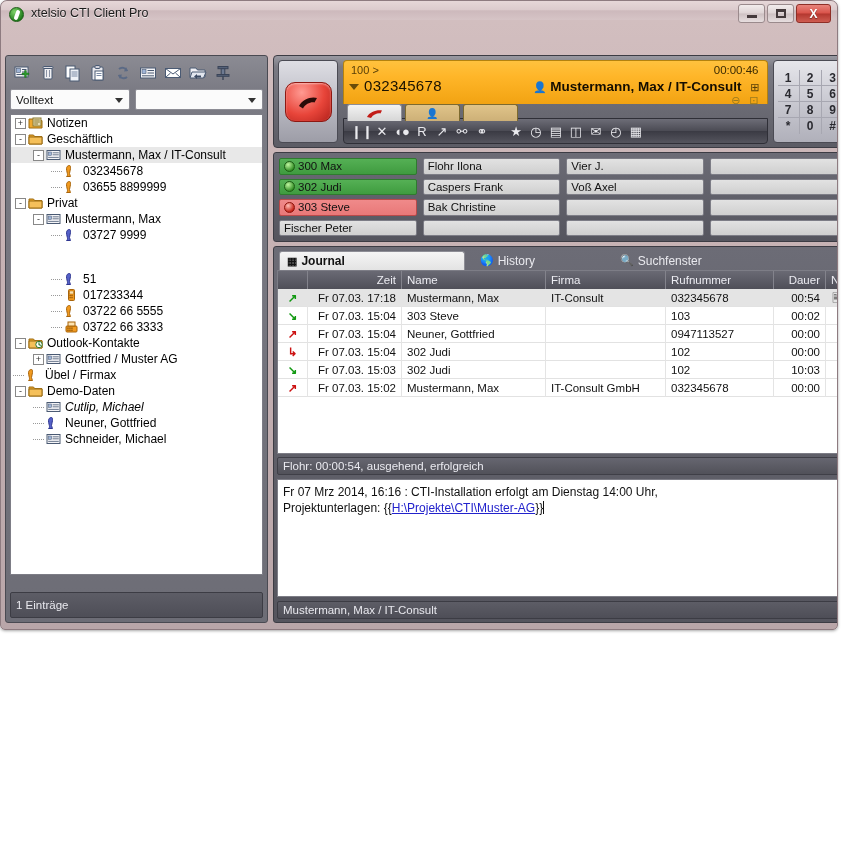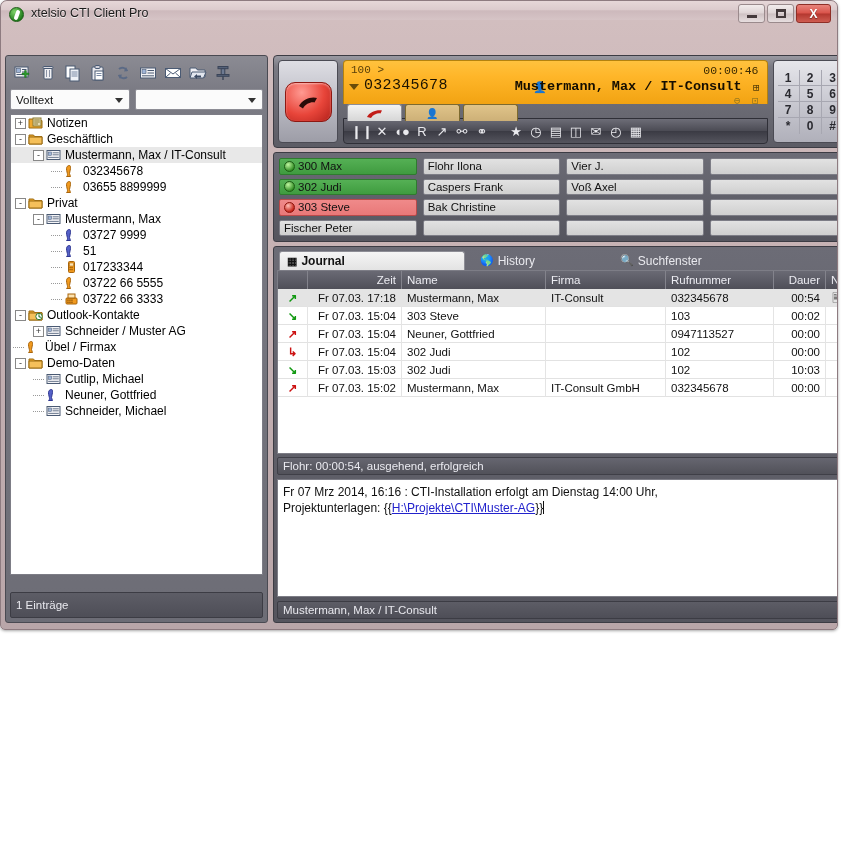--- a/index.html
+++ b/index.html
@@ -153,21 +153,21 @@
     background: radial-gradient(circle at 35% 25%, #ff9a92, #e8453a 55%, #b1201a 100%);
     border:1px solid #8d1812; display:flex; align-items:center; justify-content:center;
     box-shadow: inset 0 1px 2px rgba(255,255,255,.5);
     cursor:default;
   }
   #callmain { flex:1; position:relative; }
   #calltop {
     height: 44px; border-radius:4px 4px 0 0;
     background: linear-gradient(180deg,#ffc23e 0%, #ffb629 35%, #f2a312 100%);
     border:1px solid #b4820e; border-bottom:none;
-    position:relative; color:#201400;font-family:Liberation Mono, monospace;
+    position:relative; color:#201400;
   }
   .ct-ext { position:absolute; left:7px; top:3px; font-size:11px; color:#5a4008; }
   .ct-num { position:absolute; left:20px; top:16px; font-size:15px; color:#1a1200; letter-spacing:.3px;}
   .ct-caret { position:absolute; left:5px; top:23px; width:0;height:0;
     border-left:5px solid transparent;border-right:5px solid transparent;border-top:6px solid #6a4c09;}
   .ct-time { position:absolute; right:8px; top:3px; font-size:11.5px; color:#3b2a02; }
   .ct-name { position:absolute; right:25px; top:18px; font-size:13.5px; font-weight:bold; color:#140d00;}
   .ct-person { position:absolute; right:219px; top:20px; font-size:11px; color:#6a4c08;}
   .ct-plus { position:absolute; right:7px; top:20px; font-size:11px; color:#5a4008; }
   .ct-min { position:absolute; right:26px; top:33px; font-size:11px; color:#9a7a1e; }
@@ -470,21 +470,21 @@
               </svg></span>
             <span class="lbl">Mustermann, Max</span>
           </div>
           <div class="tnode" style="padding-left: 40px;">
             <span class="dots"></span>
             <span class="ic"><svg width="15" height="14" viewBox="0 0 15 14">
                 <path d="M5.5 1.5c-2 0-3 1.4-3 3.2 0 2.2 1 4.6 1 6 0 1.3-1 1.8-1 1.8h4c0-1 -1-1.6-1-3 0-1.8 1-3.4 1-5 0-1.8-0-3-1-3z" fill="#5561c8" stroke="#2d3590"></path>
               </svg></span>
             <span class="lbl">03727 9999</span>
           </div>
-          <div class="tnode" style="padding-left: 40px;">
+          <div class="tnode" style="padding-left: 40px; margin-top: 28px;">
             <span class="dots"></span>
             <span class="ic"><svg width="15" height="14" viewBox="0 0 15 14">
                 <path d="M5.5 1.5c-2 0-3 1.4-3 3.2 0 2.2 1 4.6 1 6 0 1.3-1 1.8-1 1.8h4c0-1 -1-1.6-1-3 0-1.8 1-3.4 1-5 0-1.8-0-3-1-3z" fill="#5561c8" stroke="#2d3590"></path>
               </svg></span>
             <span class="lbl">51</span>
           </div>
           <div class="tnode" style="padding-left: 40px;">
             <span class="dots"></span>
             <span class="ic"><svg width="15" height="14" viewBox="0 0 15 14">
                 <rect x="4.5" y="1.5" width="6" height="11" rx="1" fill="#f19a1f" stroke="#a8640b"></rect>
@@ -529,38 +529,38 @@
           </div>
           <div class="tnode" style="padding-left: 22px;">
             <span class="tog">+</span>
             <span class="ic"><svg width="15" height="14" viewBox="0 0 15 14">
                 <rect x="1" y="2.5" width="13" height="9" fill="#f4f4f7" stroke="#4a5a73"></rect>
                 <rect x="2.2" y="4" width="3.4" height="3.4" fill="#9fb4d6" stroke="#4a5a73" stroke-width=".5"></rect>
                 <line x1="6.6" y1="4.8" x2="12.8" y2="4.8" stroke="#4a5a73" stroke-width=".8"></line>
                 <line x1="6.6" y1="6.8" x2="12.8" y2="6.8" stroke="#4a5a73" stroke-width=".8"></line>
                 <line x1="2.2" y1="9.4" x2="12.8" y2="9.4" stroke="#4a5a73" stroke-width=".8"></line>
               </svg></span>
-            <span class="lbl">Schneider  /  Muster AG</span>
+            <span class="lbl">Gottfried  /  Muster AG</span>
           </div>
           <div class="tnode" style="">
             <span class="dots"></span>
             <span class="ic"><svg width="15" height="14" viewBox="0 0 15 14">
                 <path d="M5.5 1.5c-2 0-3 1.4-3 3.2 0 2.2 1 4.6 1 6 0 1.3-1 1.8-1 1.8h4c0-1 -1-1.6-1-3 0-1.8 1-3.4 1-5 0-1.8-0-3-1-3z" fill="#f19a1f" stroke="#a8640b"></path>
               </svg></span>
             <span class="lbl">Übel  /  Firmax</span>
           </div>
           <div class="tnode" style="padding-left: 4px;">
             <span class="tog">-</span>
             <span class="ic"><svg width="15" height="14" viewBox="0 0 15 14">
                 <path d="M1 3h4.5l1.2 1.6H14V12H1z" fill="#f0a92e" stroke="#9a6a10"></path>
                 <path d="M1 5h13v7H1z" fill="#f5c05a" stroke="#9a6a10"></path>
               </svg></span>
             <span class="lbl">Demo-Daten</span>
           </div>
-          <div class="tnode" style="padding-left: 22px;">
+          <div class="tnode" style="padding-left: 22px; font-style: italic;">
             <span class="dots"></span>
             <span class="ic"><svg width="15" height="14" viewBox="0 0 15 14">
                 <rect x="1" y="2.5" width="13" height="9" fill="#f4f4f7" stroke="#4a5a73"></rect>
                 <rect x="2.2" y="4" width="3.4" height="3.4" fill="#9fb4d6" stroke="#4a5a73" stroke-width=".5"></rect>
                 <line x1="6.6" y1="4.8" x2="12.8" y2="4.8" stroke="#4a5a73" stroke-width=".8"></line>
                 <line x1="6.6" y1="6.8" x2="12.8" y2="6.8" stroke="#4a5a73" stroke-width=".8"></line>
                 <line x1="2.2" y1="9.4" x2="12.8" y2="9.4" stroke="#4a5a73" stroke-width=".8"></line>
               </svg></span>
             <span class="lbl">Cutlip, Michael</span>
           </div>

